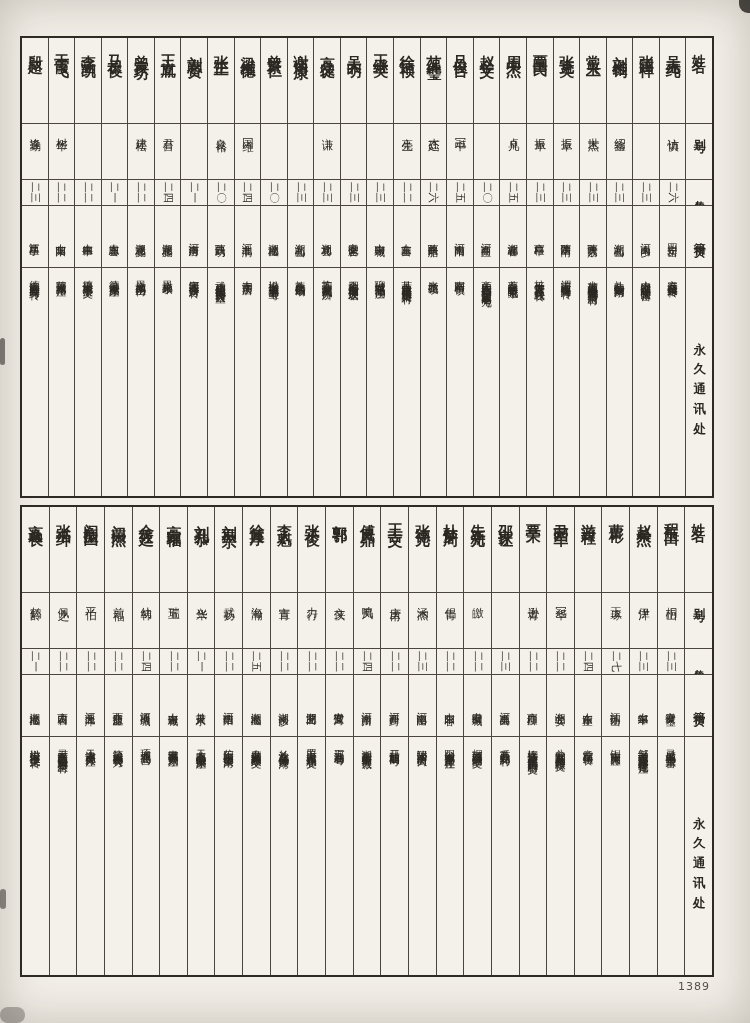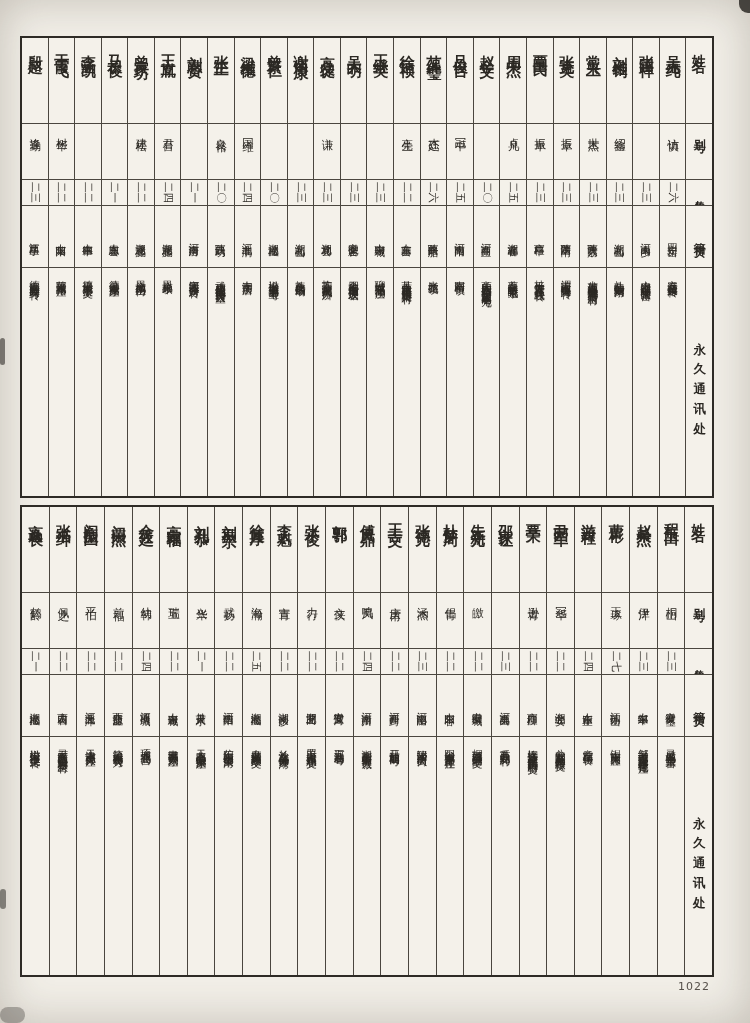--- a/index.html
+++ b/index.html
@@ -928,19 +928,19 @@
         </div>
         <div class="cell origin-cell">
           <span class="vtext origin">湖北松滋</span>
         </div>
         <div class="cell address-cell">
           <span class="vtext address">松滋街河市李悦来转</span>
         </div>
       </div>
     </div>
 
-  <div class="page-number">1022</div>
+  <div class="page-number">1389</div>
 
   <div class="artifact a1"></div>
   <div class="artifact a2"></div>
   <div class="artifact a3"></div>
   <div class="artifact a4"></div>
 </div>
 
 </body></html>

